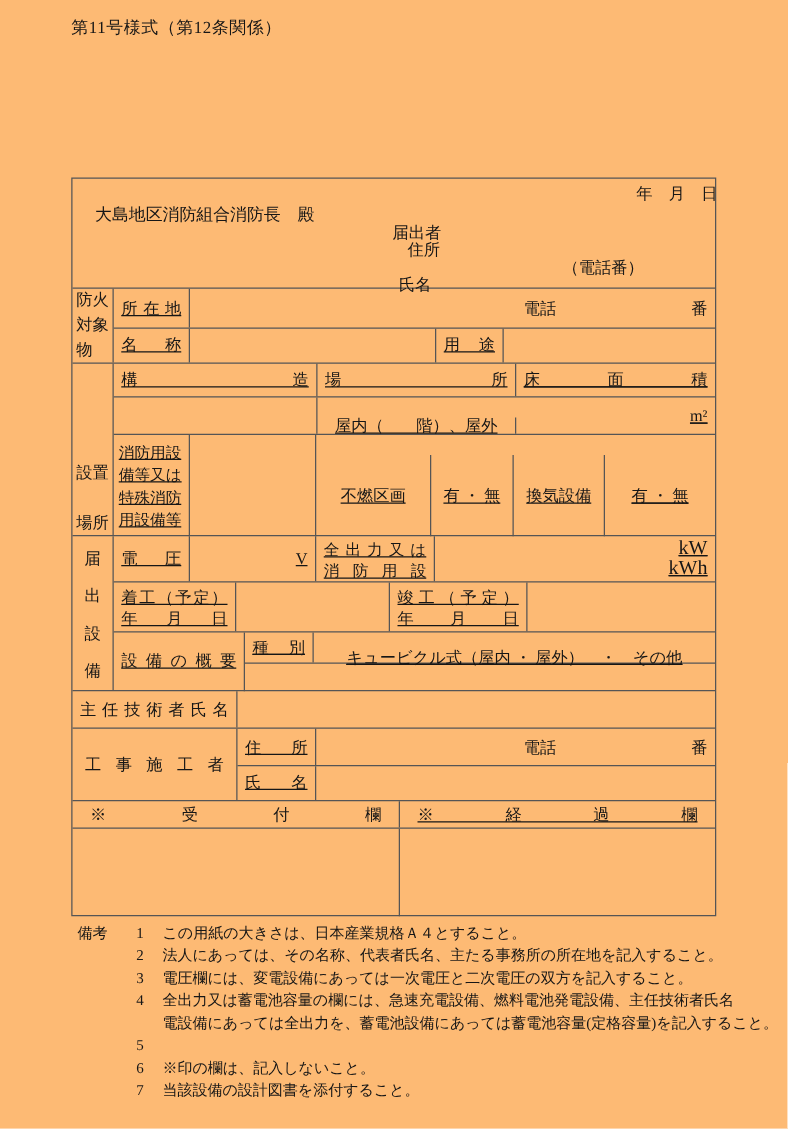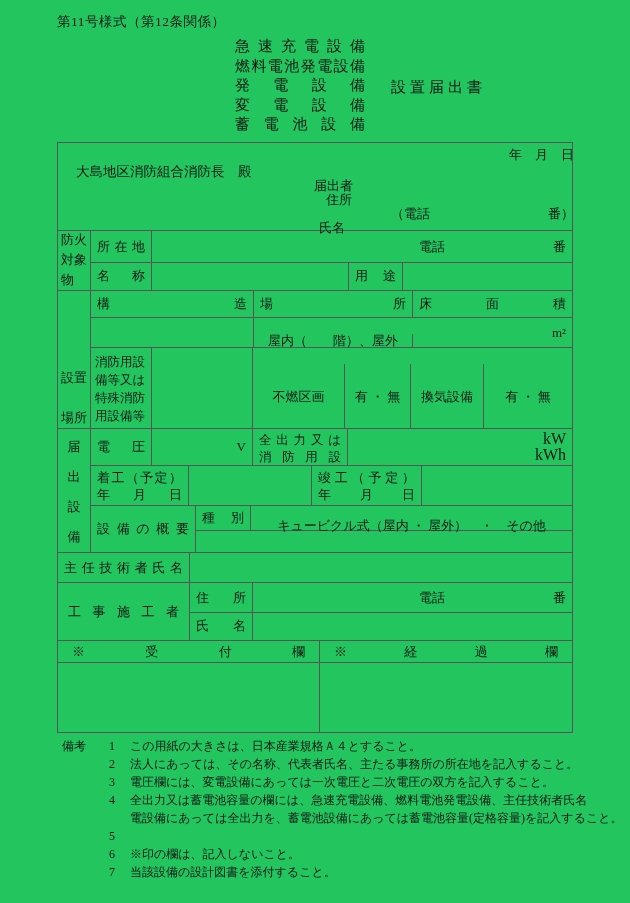--- a/index.html
+++ b/index.html
@@ -1,46 +1,46 @@
 <!DOCTYPE html>
 <html><head>
 <meta charset="utf-8">
 <style>
   :root{ --ln:#555; --tx:#161616; }
   *{margin:0;padding:0;box-sizing:border-box;}
   html,body{background:#fff;}
   body{font-family:"Liberation Serif","DejaVu Serif",serif;color:var(--tx);}
-  .doc{position:relative;width:630px;height:903px;background:#22c55e;overflow:hidden;}
+  .doc{position:relative;width:630px;height:903px;background:#fdba74;overflow:hidden;}
 
   .form-no{position:absolute;left:57px;top:13px;font-size:13.5px;letter-spacing:.5px;}
 
   .titles{position:absolute;left:235px;top:37px;width:130px;}
   .tline{font-size:15px;line-height:19.5px;text-align:justify;text-align-last:justify;}
   .tsuffix{position:absolute;left:156px;top:41px;font-size:15px;letter-spacing:4px;white-space:nowrap;}
 
   .tbl{position:absolute;left:57px;top:142px;width:516px;height:591px;border:1px solid var(--ln);font-size:13px;}
   .br{border-right:1px solid var(--ln);}
   .bb{border-bottom:1px solid var(--ln);}
   .row{display:flex;}
   .sect{display:flex;}
-  .f1{flex:1;}
+  .f1{flex:1;text-decoration:underline;}
   .rel{position:relative;}
   .abs{position:absolute;top:50%;transform:translateY(-50%);}
   .ctr{display:flex;align-items:center;justify-content:center;margin-top:16px;}
   .rgt{display:flex;align-items:center;justify-content:flex-end;padding-right:6px;}
   .jus{text-align:justify;text-align-last:justify;padding:0 6px;}
   .vlabel{display:flex;align-items:flex-end;justify-content:center;}
   .pre{white-space:pre-line;}
 
   .headbox{position:relative;height:88px;}
   .hb-date{position:absolute;top:3px;right:-2px;font-size:13px;}
   .hb-recipient{position:absolute;left:18px;top:20px;font-size:13.5px;}
   .hb-notifier{position:absolute;left:256px;top:34px;}
   .hb-addr{position:absolute;left:268px;top:48px;}
-  .hb-phone{position:absolute;left:333px;right:-2px;top:62px;display:flex;justify-content:space-between;}
+  .hb-phone{position:absolute;left:333px;right:-2px;top:62px;display:flex;justify-content:center;}
   .hb-name{position:absolute;left:261px;top:76px;}
 
   .twolines{padding-top:3px;}
   .twolines div{line-height:17px;}
   .unit2{padding-top:2px;text-align:right;padding-right:6px;font-size:16px;}
   .unit2 div{line-height:16px;}
 
   .stamp-h{font-size:13px;}
   .jushead{text-align:justify;text-align-last:justify;padding:0 14px;line-height:21px;}
 
@@ -50,28 +50,20 @@
   .nnum{width:10px;flex:none;text-align:right;margin-right:15px;}
   .ntext{white-space:pre-line;}
 </style>
 </head>
 <body>
 
 <div class="doc">
 
   <div class="form-no">第11号様式（第12条関係）</div>
 
-  <div class="titles">
-    <div class="tline">急速充電設備</div>
-    <div class="tline">燃料電池発電設備</div>
-    <div class="tline">発電設備</div>
-    <div class="tline">変電設備</div>
-    <div class="tline">蓄電池設備</div>
-    <div class="tsuffix">設置届出書</div>
-  </div>
 
   <div class="tbl">
 
     <div class="headbox bb">
       <div class="hb-date">年　月　日</div>
       <div class="hb-recipient">大島地区消防組合消防長　殿</div>
       <div class="hb-notifier">届出者</div>
       <div class="hb-addr">住所</div>
       <div class="hb-phone">
         <span>（電話</span>

